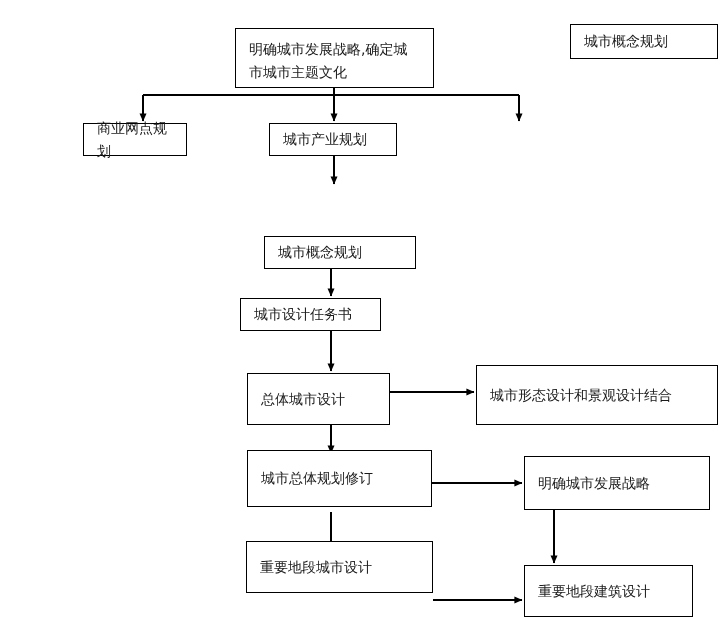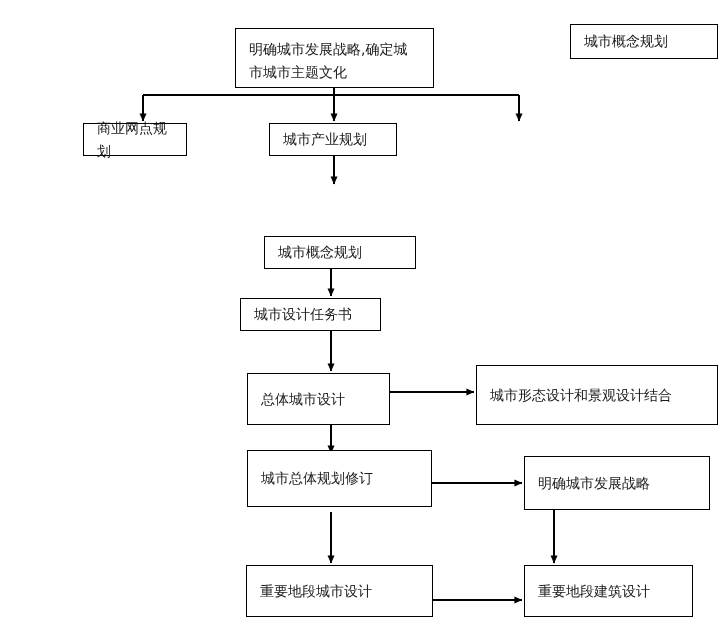--- a/index.html
+++ b/index.html
@@ -124,21 +124,21 @@
   </div>
 
   <div class="node" style="left: 247px; top: 450px; width: 185px; height: 57px;">
     <span class="label">城市总体规划修订</span>
   </div>
 
   <div class="node" style="left: 524px; top: 456px; width: 186px; height: 54px;">
     <span class="label">明确城市发展战略</span>
   </div>
 
-  <div class="node" style="left: 246px; top: 565px; width: 187px; height: 52px;">
+  <div class="node" style="left: 246px; top: 541px; width: 187px; height: 52px;">
     <span class="label">重要地段城市设计</span>
   </div>
 
   <div class="node" style="left: 524px; top: 565px; width: 169px; height: 52px;">
     <span class="label">重要地段建筑设计</span>
   </div>
 
 </div>
 
 </body></html>

